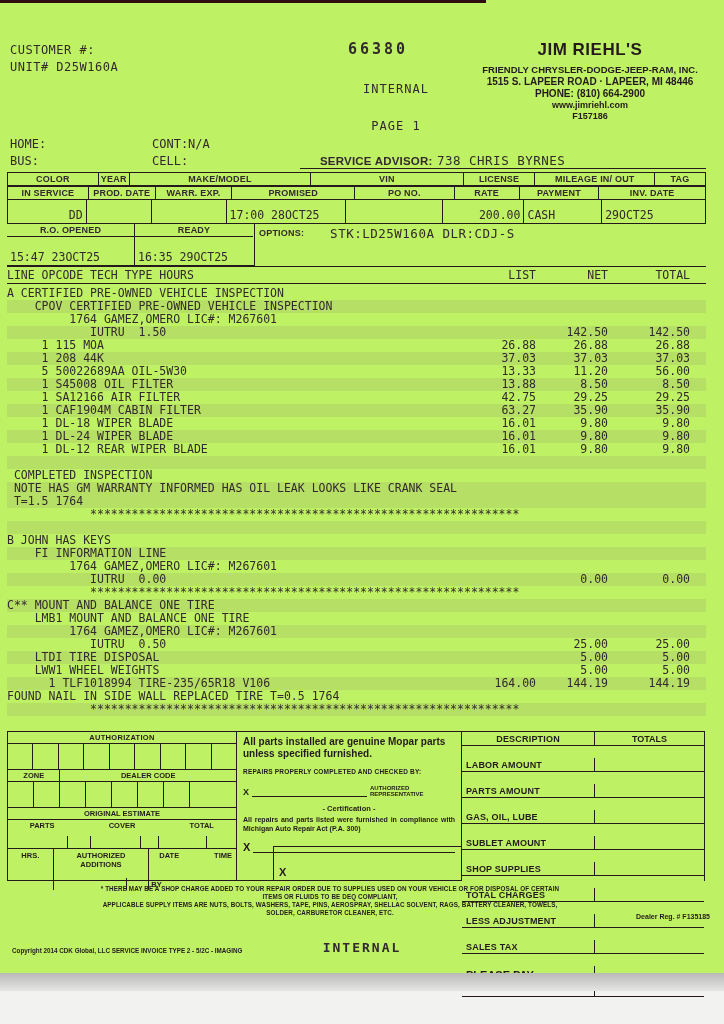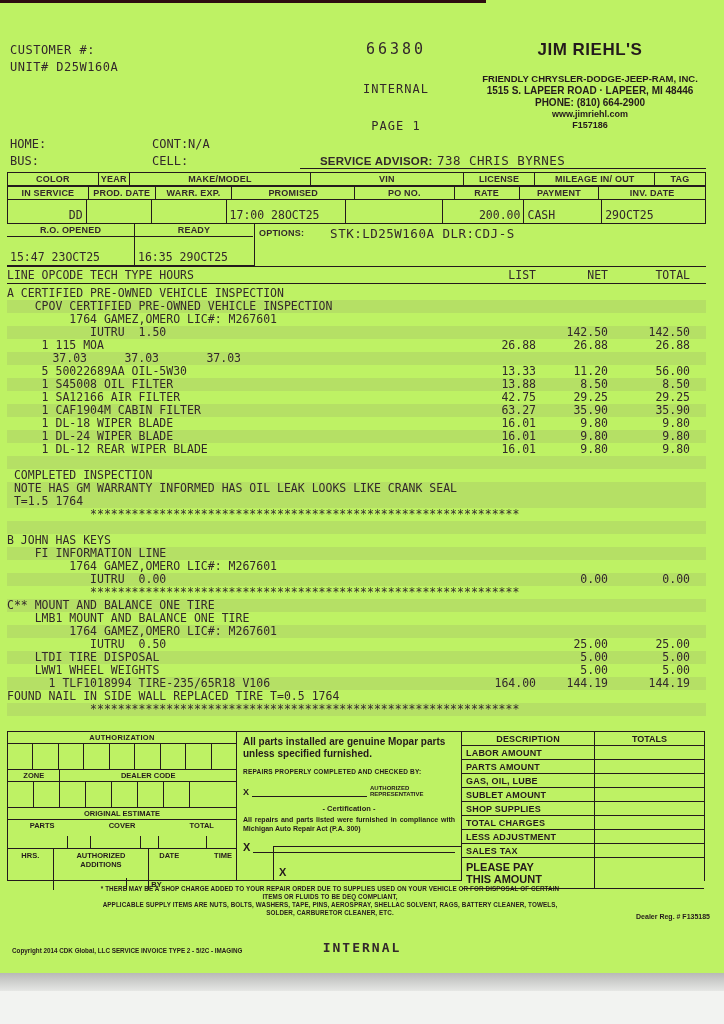--- a/index.html
+++ b/index.html
@@ -6,26 +6,26 @@
   body { width:724px; height:1024px; background:#f2f3f1; font-family:"Liberation Sans", sans-serif; }
   .stage { position:relative; width:724px; height:1024px; overflow:hidden; background:#f2f3f1; }
   .paper { position:absolute; left:0; top:0; width:724px; height:973px; background:#bef264; color:#33282b; }
   .edge-strip { position:absolute; left:0; top:0; width:486px; height:3px; background:#2e0d10; }
   .shadow-strip { position:absolute; left:0; top:973px; width:724px; height:18px;
       background:linear-gradient(#b9b9b7, #e6e7e5); }
   .mono { font-family:"DejaVu Sans Mono", monospace; }
 
   
   .hdr-left { position:absolute; left:10px; top:42px; font-size:12px; line-height:17px; letter-spacing:.5px; }
-  .ro-number { position:absolute; left:348px; top:40px; width:96px; text-align:center; font-size:15px; font-weight:normal; letter-spacing:3px; }
+  .ro-number { position:absolute; left:348px; top:40px; width:96px; text-align:left; font-size:15px; font-weight:bold; letter-spacing:3px; }
   .internal-top { position:absolute; left:348px; top:82px; width:96px; text-align:center; font-size:12px; letter-spacing:1px; }
   .page-label { position:absolute; left:348px; top:119px; width:96px; text-align:center; font-size:12px; letter-spacing:1px; }
   .dealer { position:absolute; right:6px; top:40px; width:256px; text-align:center; color:#241a1c; }
   .dealer .name { font-size:17px; font-weight:bold; letter-spacing:.5px; }
-  .dealer .l1 { font-size:9.5px; font-weight:bold; margin-top:13px; }
+  .dealer .l1 { font-size:9.5px; font-weight:bold; margin-top:4px; }
   .dealer .l2, .dealer .l3 { font-size:10px; font-weight:bold; margin-top:1px; }
   .dealer .l4, .dealer .l5 { font-size:9px; font-weight:bold; margin-top:1px; }
 
   
   .contact { position:absolute; left:10px; top:136px; font-size:12px; line-height:17px; }
   .contact .row span:first-child { display:inline-block; width:142px; }
   .advisor { position:absolute; left:320px; top:151px; white-space:nowrap; }
   .advisor .lbl { font-size:11.5px; font-weight:bold; letter-spacing:.2px; }
   .advisor .val { font-size:12.5px; letter-spacing:.5px; }
   .advisor-rule { position:absolute; left:300px; right:18px; top:168px; height:1px; background:#241a1c; }
@@ -103,21 +103,21 @@
   .mopar .sig1 .ln { flex:0 0 115px; border-bottom:1px solid #241a1c; height:10px; margin:0 3px; }
   .mopar .sig1 .rep { font-size:6px; font-weight:bold; }
   .mopar .cert-t { text-align:center; font-size:7.5px; font-weight:bold; margin-top:7px; }
   .mopar .cert { font-size:7px; font-weight:bold; line-height:9px; margin-top:2px; text-align:justify; }
   .mopar .sig2 { display:flex; align-items:flex-end; margin-top:8px; }
   .mopar .sig2 .x { font-size:11px; font-weight:bold; }
   .mopar .sig2 .ln { flex:1; border-bottom:1px solid #241a1c; height:10px; margin-left:3px; }
   .mopar .nest { position:absolute; left:36px; right:-1px; top:114px; bottom:-1px; border-top:1px solid #241a1c; border-left:1px solid #241a1c; }
   .mopar .nest .x { position:absolute; left:5px; bottom:3px; font-size:11px; font-weight:bold; }
 
-  .totals { width:244px; border:1px solid #241a1c; border-bottom:none; margin-left:-1px; color:#241a1c; display:flex; flex-direction:column; }
+  .totals { width:244px; border:1px solid #241a1c; border-bottom:none; margin-left:-1px; color:#241a1c; display:flex; flex-direction:column;gap:12px; }
   .tt-r { display:flex; border-bottom:1px solid #241a1c; }
   .tt-r .c1 { width:55%; border-right:1px solid #241a1c; font-size:9px; font-weight:bold; padding:1.5px 4px; letter-spacing:.2px; }
   .tt-r .c2 { flex:1; }
   .tt-hr .c1, .tt-hr .c2 { text-align:center; font-size:9px; font-weight:bold; padding:1.5px 0; }
   .tt-hr .c1 { text-align:center; }
   .tt-pay { display:flex; flex:1; border-bottom:1px solid #241a1c; }
   .tt-pay .c1 { width:55%; border-right:1px solid #241a1c; font-size:11px; font-weight:bold; line-height:12px; padding:3px 4px; }
   .tt-pay .c2 { flex:1; }
 
   
@@ -249,20 +249,21 @@
             <span class="n2">142.50</span>
             <span class="n3">142.50</span>
           </div>
           <div class="li-row">
             <span class="d">     1 115 MOA</span>
             <span class="n">26.88</span>
             <span class="n2">26.88</span>
             <span class="n3">26.88</span>
           </div>
           <div class="li-row">
+            <span class="d">     1 208 44K</span>
             <span class="n">37.03</span>
             <span class="n2">37.03</span>
             <span class="n3">37.03</span>
           </div>
           <div class="li-row">
             <span class="d">     5 50022689AA OIL-5W30</span>
             <span class="n">13.33</span>
             <span class="n2">11.20</span>
             <span class="n3">56.00</span>
           </div>

